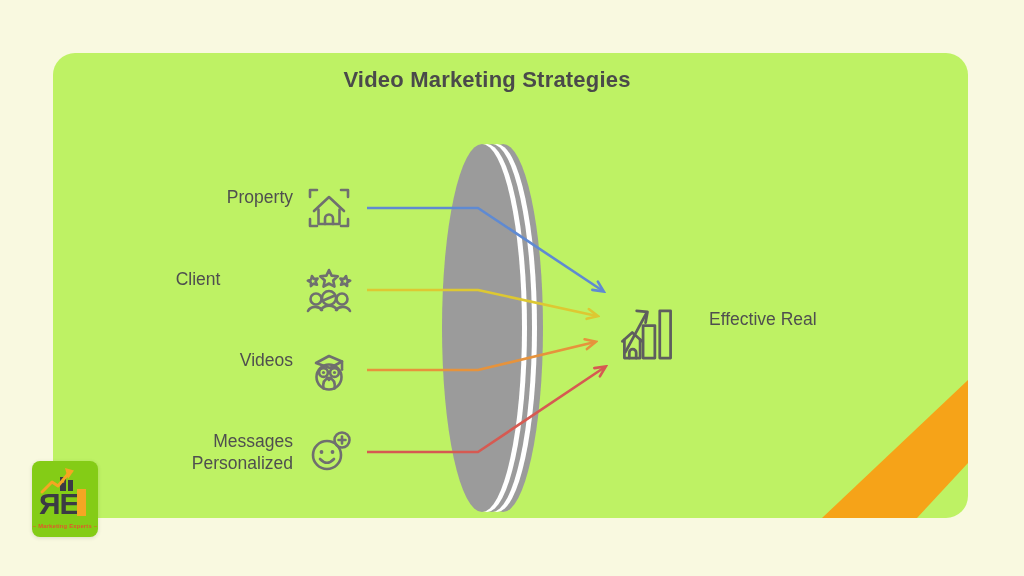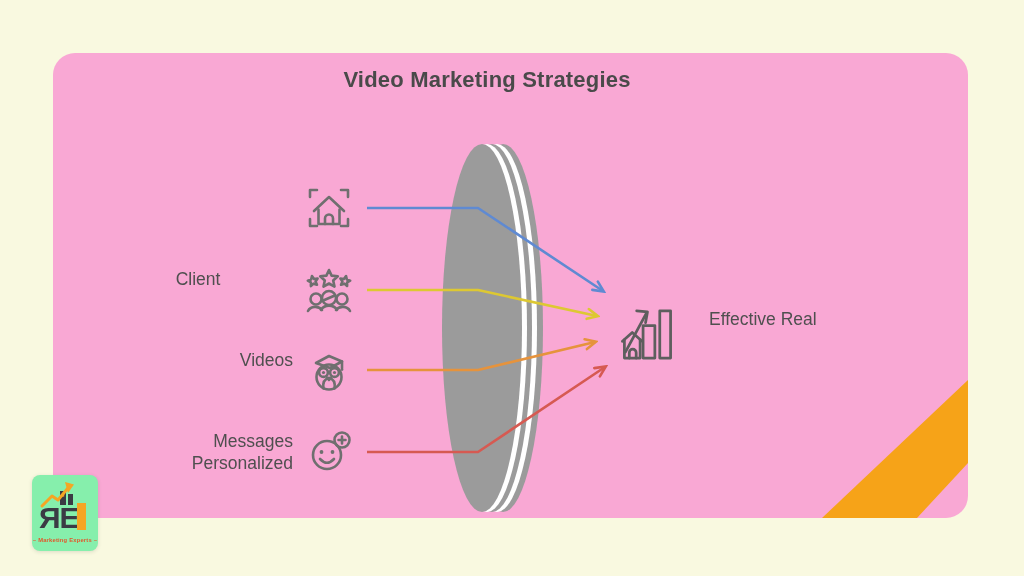--- a/index.html
+++ b/index.html
@@ -3,21 +3,21 @@
 <meta charset="utf-8">
 <style>
   html,body{margin:0;padding:0;}
   body{
     width:1024px;height:576px;position:relative;overflow:hidden;
     background:#F9F9E0;
     font-family:"Liberation Sans", sans-serif;
   }
   .card{
     position:absolute;left:53px;top:53px;width:915px;height:465px;
-    background:#f9a8d4;border-radius:22px;overflow:hidden;
+    background:#bef264;border-radius:22px;overflow:hidden;
   }
   .stripe{
     position:absolute;inset:0;background:#F6A318;
     clip-path:polygon(769px 465px,915px 327px,915px 410px,864px 465px);
   }
   .title{
     position:absolute;left:0;top:14px;width:868px;text-align:center;
     font-size:22px;font-weight:bold;color:#4A4A4A;letter-spacing:.2px;
   }
   .overlay{position:absolute;left:0;top:0;width:915px;height:465px;}
@@ -38,22 +38,22 @@
   .outcome-icon{position:absolute;left:568px;top:250px;width:52px;height:57px;}
   .outcome-label{
     position:absolute;left:656px;top:255px;width:220px;text-align:left;
     font-size:17.5px;line-height:22px;color:#4F4F4F;
   }
   .outcome-label span{display:block;}
   .ic{stroke:#6F6F6F;stroke-width:2.6;fill:none;stroke-linecap:round;stroke-linejoin:round;}
   .icf{fill:#6F6F6F;stroke:none;}
   .oc{stroke:#5E5E5E;stroke-width:2.8;fill:none;stroke-linecap:round;stroke-linejoin:round;}
   .logo{
-    position:absolute;left:32px;top:475px;width:66px;height:76px;
-    background:#86efac;border-radius:8px;
+    position:absolute;left:32px;top:461px;width:66px;height:76px;
+    background:#84cc16;border-radius:8px;
     box-shadow:0 1px 4px rgba(0,0,0,.12);
   }
   .logo svg{display:block;}
   .logo-letters{font-family:"Liberation Sans",sans-serif;font-weight:bold;font-size:30px;fill:#3B3B44;letter-spacing:-1px;}
   .logo-tag{font-family:"Liberation Sans",sans-serif;font-weight:bold;font-size:5.8px;fill:#E2572B;letter-spacing:.2px;}
 </style>
 </head>
 <body>
 
 <div class="card">
@@ -83,20 +83,21 @@
       </marker>
     </defs>
     <path class="arrow a-blue" d="M314,155 L425,155 L550,238" marker-end="url(#mBlue)"></path>
     <path class="arrow a-yellow" d="M314,237 L425,237 L544,263" marker-end="url(#mYellow)"></path>
     <path class="arrow a-orange" d="M314,317 L425,317 L542,289" marker-end="url(#mOrange)"></path>
     <path class="arrow a-red" d="M314,399 L425,399 L552,314" marker-end="url(#mRed)"></path>
   </svg>
 
   <div class="row r1">
     <div class="row-label">
+      <span>Property</span>
     </div>
     <svg class="row-icon" viewBox="0 0 48 48">
       <path class="ic" d="M5,13 V6 H12"></path>
         <path class="ic" d="M36,6 H43 V13"></path>
       <path class="ic" d="M5,35 V42 H12"></path>
         <path class="ic" d="M36,42 H43 V35"></path>
       <path class="ic" d="M9,27 L24,13 L39,27"></path>
       <path class="ic" d="M13.5,25.5 V40 H34.5 V25.5"></path>
       <path class="ic" d="M20,40 v-5.5 a4,4 0 0 1 8,0 V40"></path>
     </svg>

